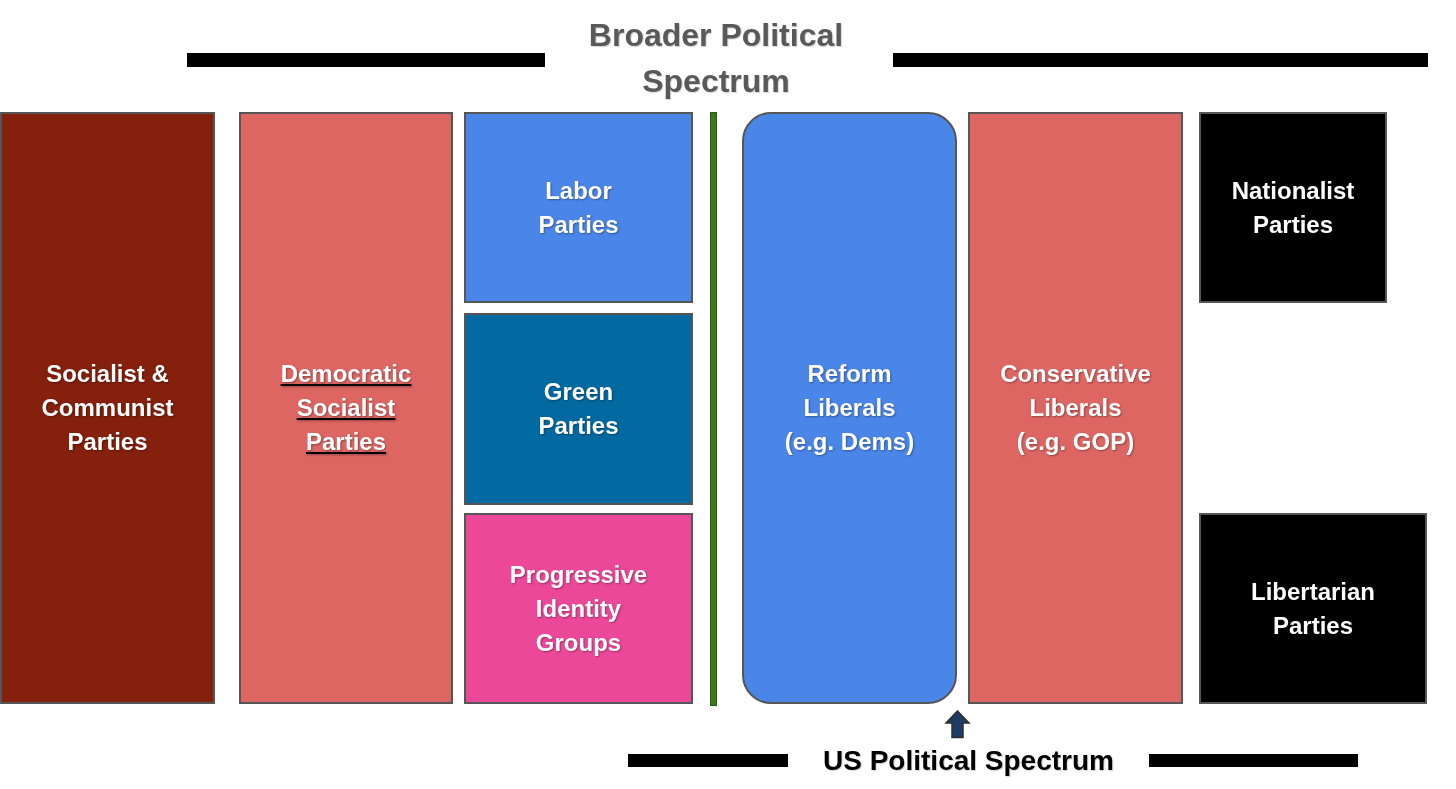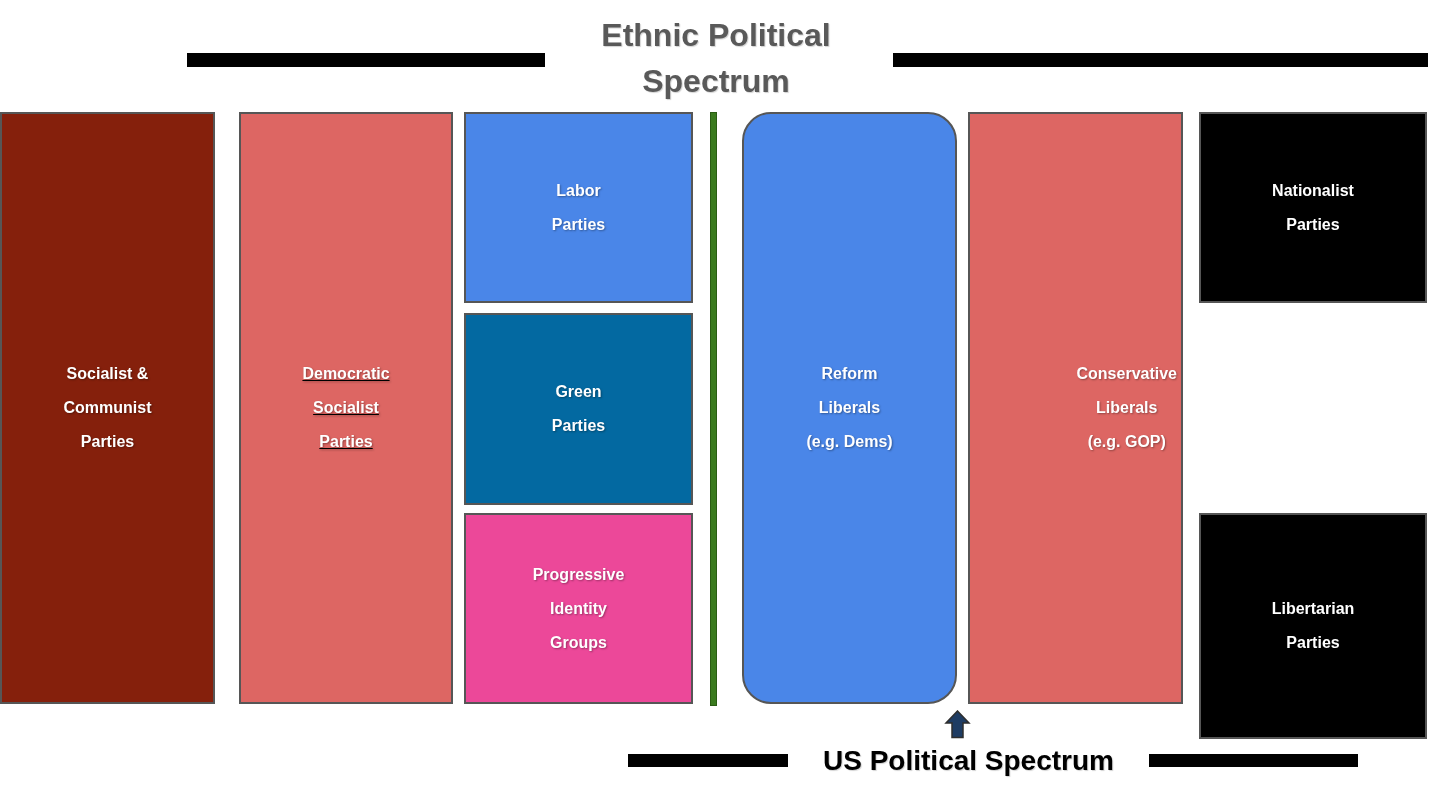--- a/index.html
+++ b/index.html
@@ -20,46 +20,46 @@
   .bar { position:absolute; background:#000000; }
   .bar-tl { left:187px; top:53px;  width:358px; height:14px; }
   .bar-tr { left:893px; top:53px;  width:535px; height:14px; }
   .bar-bl { left:628px; top:754px; width:160px; height:13px; }
   .bar-br { left:1149px; top:754px; width:209px; height:13px; }
   .box {
     position:absolute; box-sizing:border-box; border:2px solid #565656;
     display:flex; align-items:center; justify-content:center;
   }
   .box .label {
-    color:#ffffff; font-size:16px; line-height:34px; text-align:center;
+    color:#ffffff; font-size:24px; line-height:34px; text-align:center;
     white-space:pre-line; text-shadow:1px 1px 2px rgba(0,0,0,0.35); padding:0 4px;
   }
   .box-socialist    { left:0;   top:112px; width:215px; height:592px; background:#85200C; }
   .box-demsoc       { left:239px;  top:112px; width:214px; height:592px; background:#DD6663;text-decoration:underline; }
   .box-labor        { left:464px;  top:112px; width:229px; height:191px; background:#4A86E8; }
   .box-green        { left:464px;  top:313px; width:229px; height:192px; background:#0369a1; }
   .box-progressive  { left:464px;  top:513px; width:229px; height:191px; background:#ec4899; }
   .box-reform       { left:742px;  top:112px; width:215px; height:592px; background:#4A86E8;border-radius:29px; }
-  .box-conservative { left:968px;  top:112px; width:215px; height:592px; background:#DD6663;justify-content:flex-end; }
-  .box-nationalist  { left:1199px; top:112px; width:228px; height:191px; background:#000000; }
+  .box-conservative { left:968px;  top:112px; width:215px; height:592px; background:#DD6663; }
+  .box-nationalist  { left:1199px; top:112px; width:188px; height:191px; background:#000000; }
   .box-religious    { left:1199px; top:313px; width:228px; height:190px; background:#000000; }
-  .box-libertarian  { left:1199px; top:513px; width:228px; height:226px; background:#000000; }
+  .box-libertarian  { left:1199px; top:513px; width:228px; height:191px; background:#000000; }
   .divider-green {
     position:absolute; left:710px; top:112px; width:7px; height:594px;
     background:#3A7A1E; border:1px solid #2A5C13; box-sizing:border-box;
   }
   .arrow-up { position:absolute; left:941px; top:710px; }
 </style>
 </head>
 <body>
 
 <div class="canvas">
 
   <div class="bar bar-tl"></div>
-  <div class="title">Ethnic Political
+  <div class="title">Broader Political
 Spectrum</div>
   <div class="bar bar-tr"></div>
 
   <div class="box box-socialist">
     <span class="label">Socialist &amp;
 Communist
 Parties</span>
   </div>
 
   <div class="box box-demsoc">

